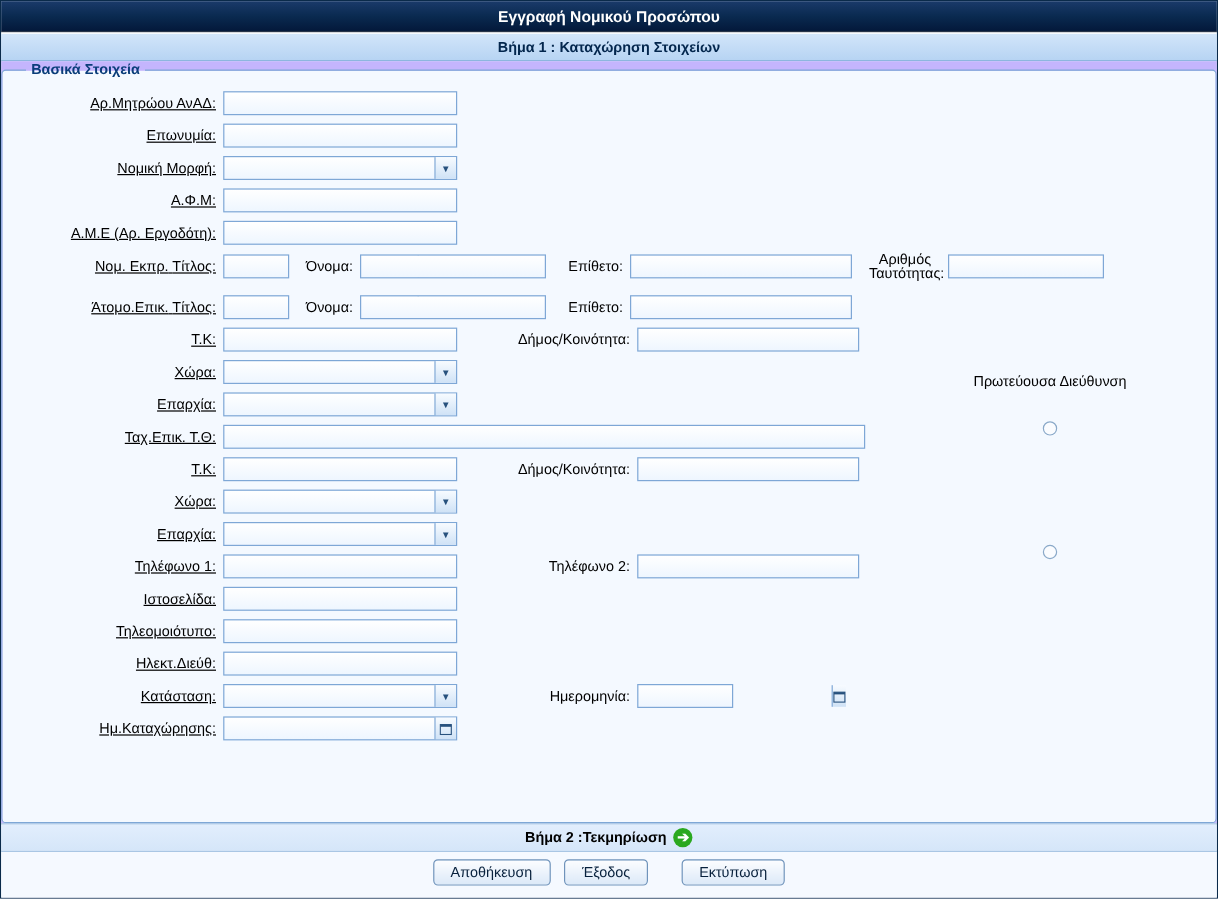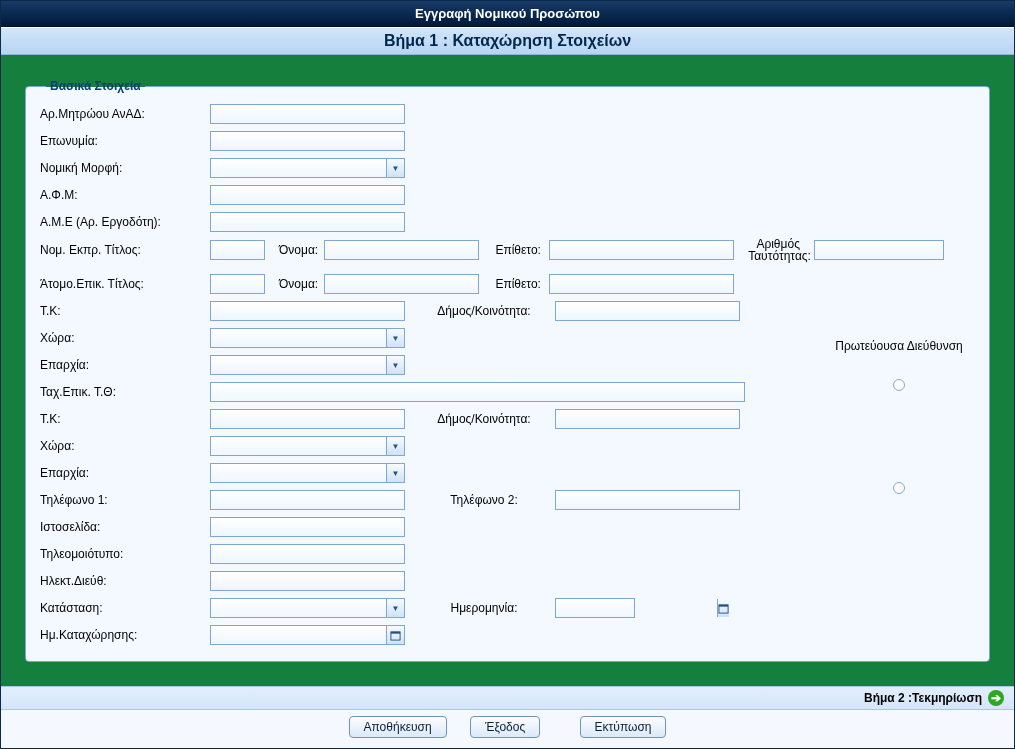--- a/index.html
+++ b/index.html
@@ -27,28 +27,28 @@
     padding: 5px 0;
     font-size: 13px;
     border-bottom: 1px solid #001026;
   }
   .step-bar {
     background: linear-gradient(to bottom, #d2e5fa 0%, #b7d4f3 100%);
     color: #03264d;
     font-weight: bold;
     text-align: center;
     padding: 4px 0;
-    font-size: 16px;
+    font-size: 12px;
     border-top: 1px solid #fff;
     border-bottom: 1px solid #8cb6de;
   }
   .content-area {
     flex: 1;
-    padding: 24px;
-    background: #15803d;
+    padding: 0;
+    background: #c4b5fd;
     overflow: hidden;
   }
   fieldset.group {
     border: 1px solid #7ea7d6;
     border-radius: 4px;
     height: 100%;
     position: relative;
     padding: 10px 14px 14px 14px;
     background: linear-gradient(to bottom, #f4f9ff, #f4f9ff);
   }
@@ -60,25 +60,27 @@
     margin-left: 6px;
   }
   .row {
     display: flex;
     align-items: center;
     margin-bottom: 5px;
     min-height: 22px;
   }
   .lbl {
     width: 170px;
+    text-align: right;
     padding-right: 6px;
     color: #000;
+    text-decoration: underline;
   }
   .lbl-inline {
-    text-align: center;
+    text-align: right;
     padding: 0 6px 0 14px;
     color: #000;
   }
   input[type=text], .input, .combo, .date-input {
     height: 20px;
     border: 1px solid #7ea7d6;
     background: linear-gradient(to bottom,#fff,#eef6ff);
     padding: 0 3px;
     font-size: 12px;
   }
@@ -149,21 +151,21 @@
   .footer-step {
     background: linear-gradient(to bottom,#e2eefd,#d5e6f9);
     border-top: 1px solid #a9c6e4;
     border-bottom: 1px solid #a9c6e4;
     padding: 3px 10px;
     text-align: right;
     font-weight: bold;
     font-size: 12px;
     color: #000;
     display: flex;
-    justify-content: flex-end;
+    justify-content: center;
     align-items: center;
     gap: 6px;
   }
   .footer-step .arrow {
     width: 16px; height: 16px;
     background: #2aa81f;
     border-radius: 50%;
     display: inline-flex;
     align-items: center;
     justify-content: center;
@@ -178,21 +180,21 @@
   }
   .btn {
     display: inline-block;
     min-width: 70px;
     padding: 3px 14px;
     border: 1px solid #6f93bb;
     border-radius: 4px;
     background: linear-gradient(to bottom,#fcfdff,#dce9f8);
     font-size: 12px;
     cursor: pointer;
-    margin: 0 16px;
+    margin: 0 4px;
     color: #07203c;
   }
   .btn.mid { margin: 0 20px 0 4px; }
   .spacer6 { height: 6px; }
   .chev { font-size: 8px; color:#27517d; }
 </style>
 </head>
 <body>
 
 <div class="window">

